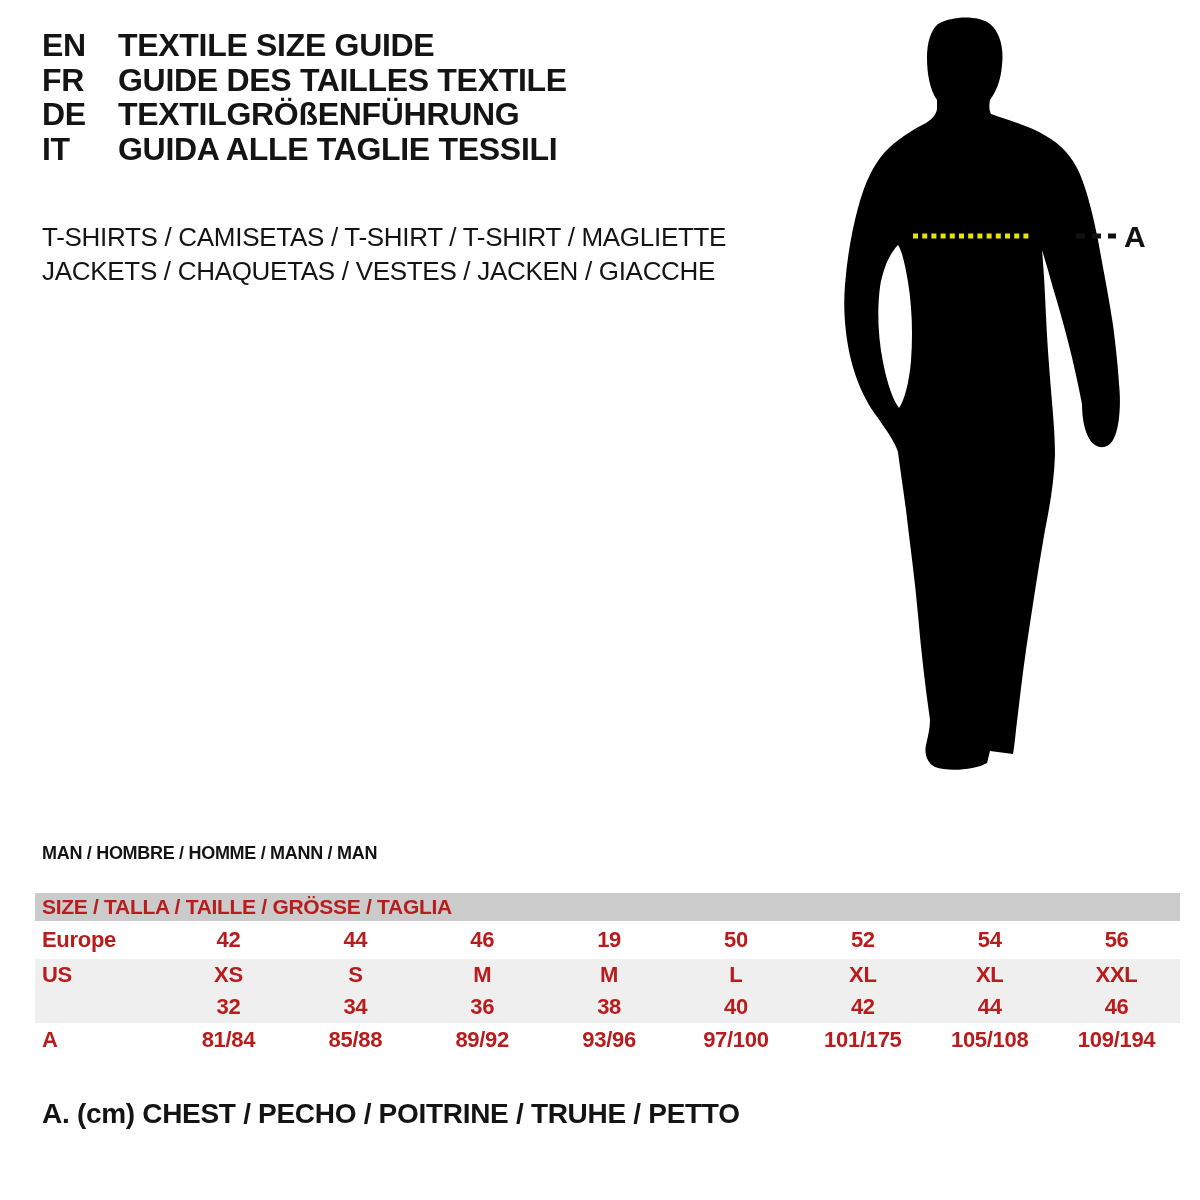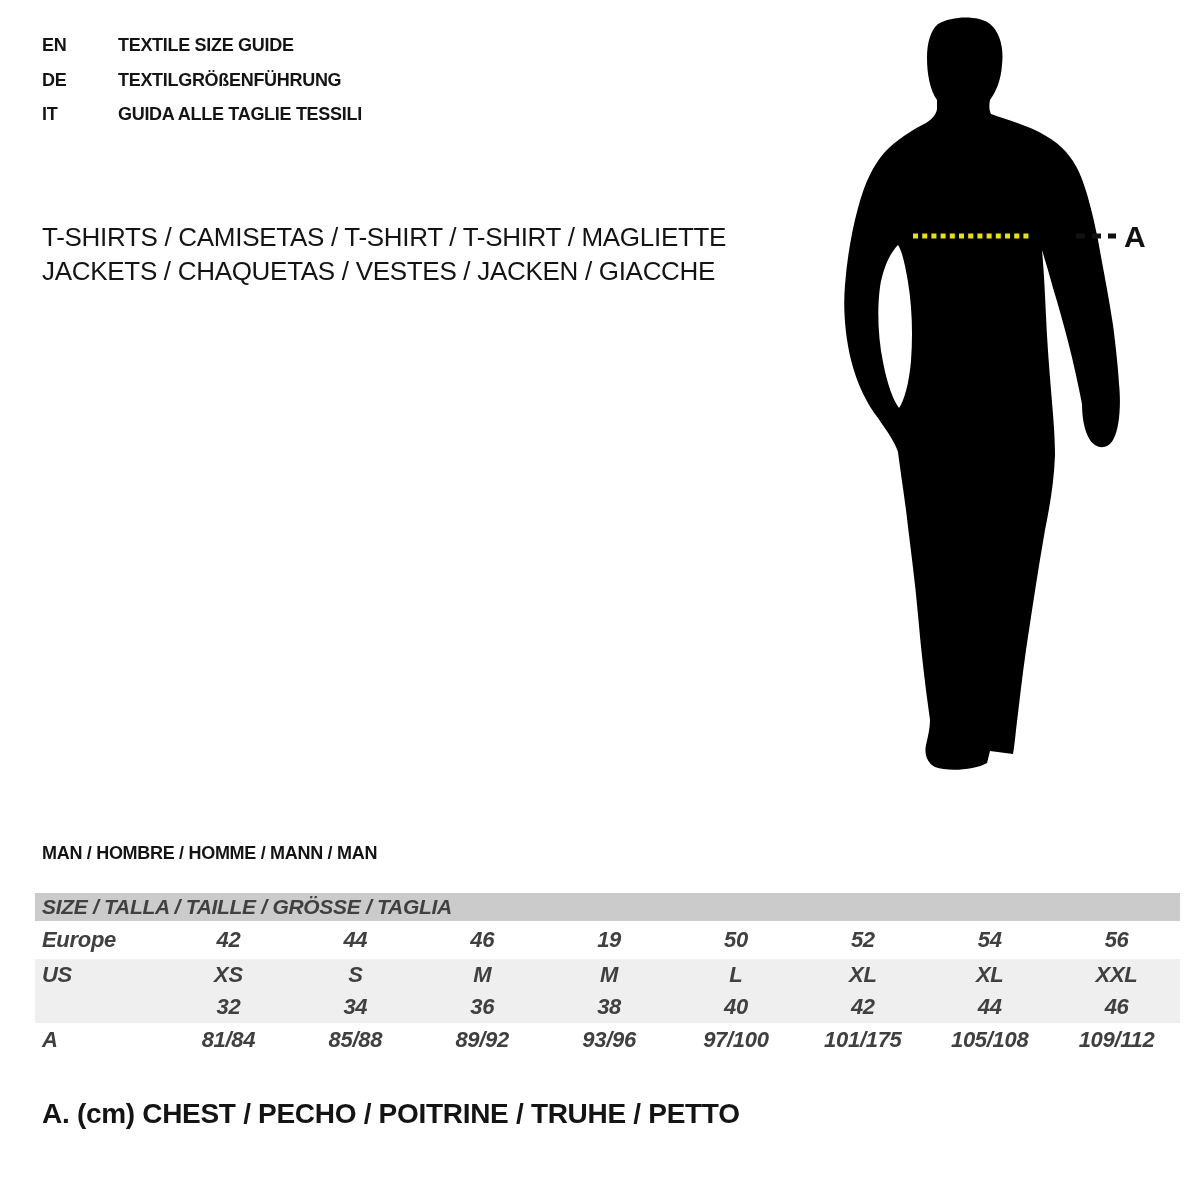--- a/index.html
+++ b/index.html
@@ -18,21 +18,21 @@
   .abs { position: absolute; }
 
   
   .lang-block {
     left: 42px;
     top: 28px;
   }
   .lang-row {
     display: flex;
     line-height: 34.5px;
-    font-size: 18px;
+    font-size: 32px;
     font-weight: bold;
     letter-spacing: -0.3px;
   }
   .lang-code { width: 76px; }
 
   
   .categories {
     left: 42px;
     top: 220px;
     font-size: 26px;
@@ -64,22 +64,21 @@
     top: 893px;
     width: 1145px;
   }
   table.size-table {
     width: 100%;
     border-collapse: collapse;
     table-layout: fixed;
     font-size: 22px;
     font-weight: bold;
     letter-spacing: -0.3px;
-    color: #404040;
-    font-style: italic;
+    color: #b91c1c;
   }
   table.size-table col.label-col { width: 130px; }
   table.size-table td, table.size-table th {
     padding: 0;
     text-align: center;
     vertical-align: middle;
   }
   table.size-table .row-header th {
     background: #cbcbcb;
     height: 28px;
@@ -112,20 +111,24 @@
     font-weight: bold;
   }
 </style>
 </head>
 <body>
 
 <div class="abs lang-block">
   <div class="lang-row">
     <span class="lang-code">EN</span>
     <span class="lang-label">TEXTILE SIZE GUIDE</span>
+  </div>
+  <div class="lang-row">
+    <span class="lang-code">FR</span>
+    <span class="lang-label">GUIDE DES TAILLES TEXTILE</span>
   </div>
   <div class="lang-row">
     <span class="lang-code">DE</span>
     <span class="lang-label">TEXTILGRÖßENFÜHRUNG</span>
   </div>
   <div class="lang-row">
     <span class="lang-code">IT</span>
     <span class="lang-label">GUIDA ALLE TAGLIE TESSILI</span>
   </div>
 </div>
@@ -246,19 +249,19 @@
     </tr>
     <tr class="r-a">
       <td class="label-cell">A</td>
       <td>81/84</td>
       <td>85/88</td>
       <td>89/92</td>
       <td>93/96</td>
       <td>97/100</td>
       <td>101/175</td>
       <td>105/108</td>
-      <td>109/112</td>
+      <td>109/194</td>
     </tr>
   </tbody>
     </table>
 </div>
 
 <div class="abs footnote">A. (cm) CHEST / PECHO / POITRINE / TRUHE / PETTO</div>
 
 </body></html>

